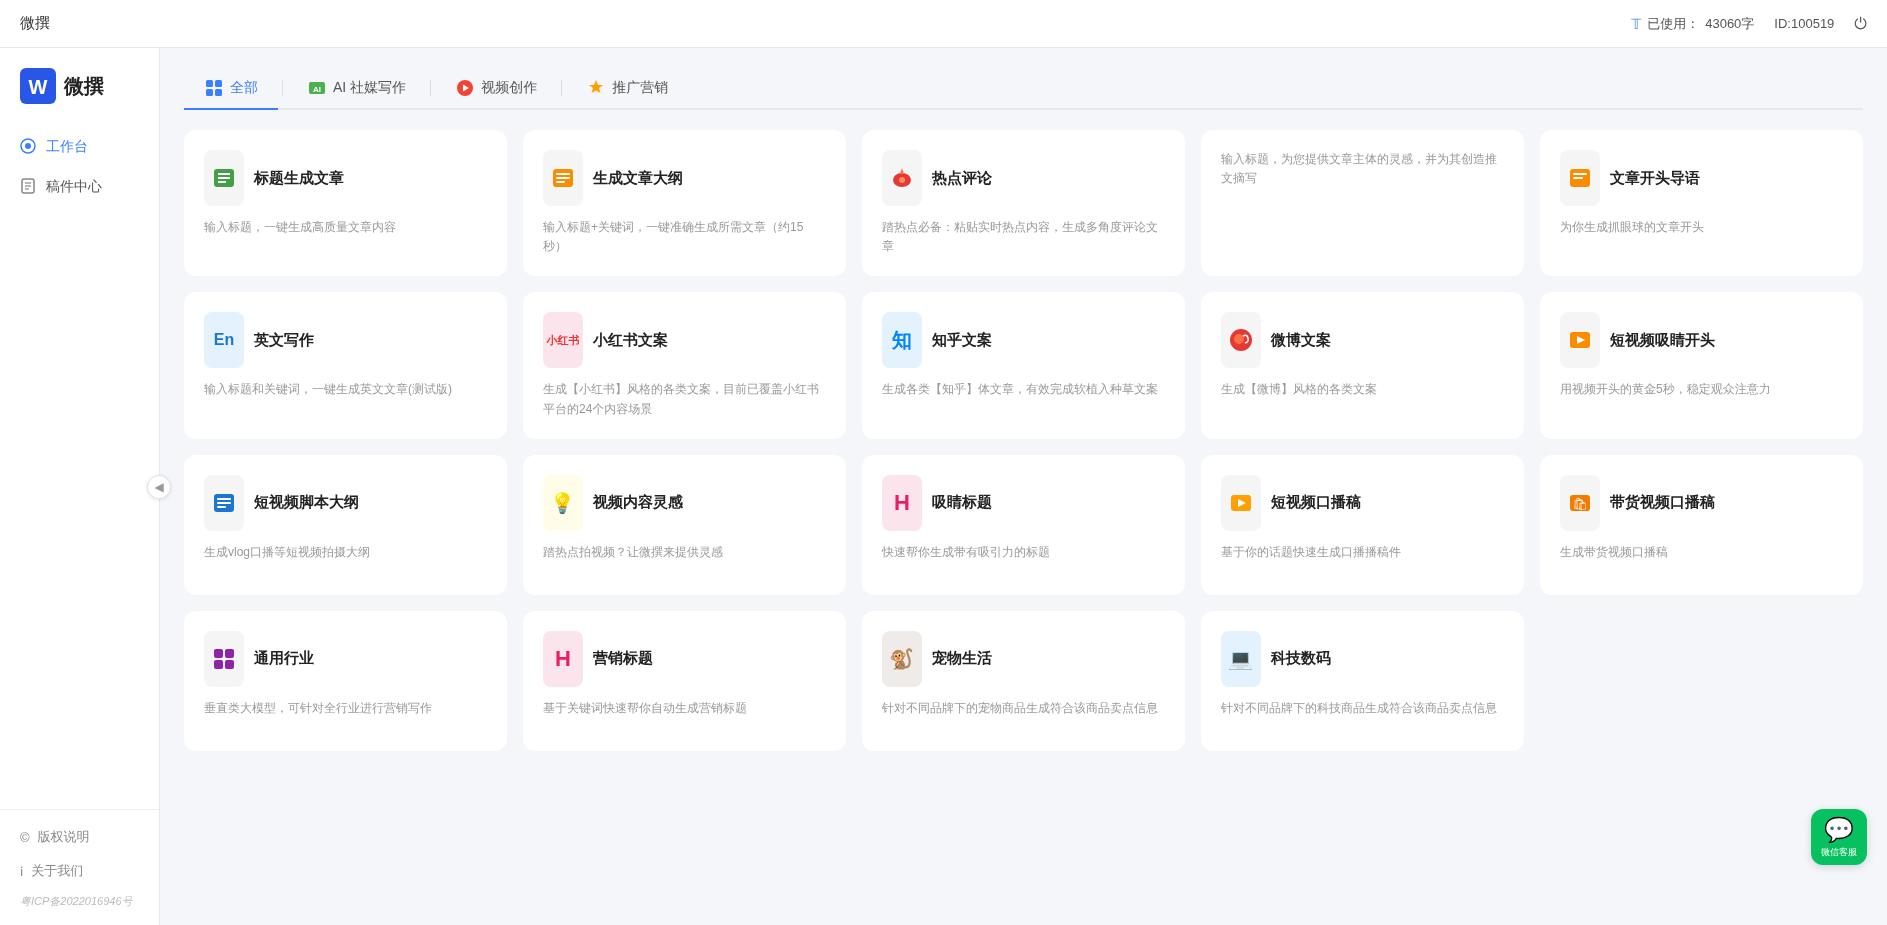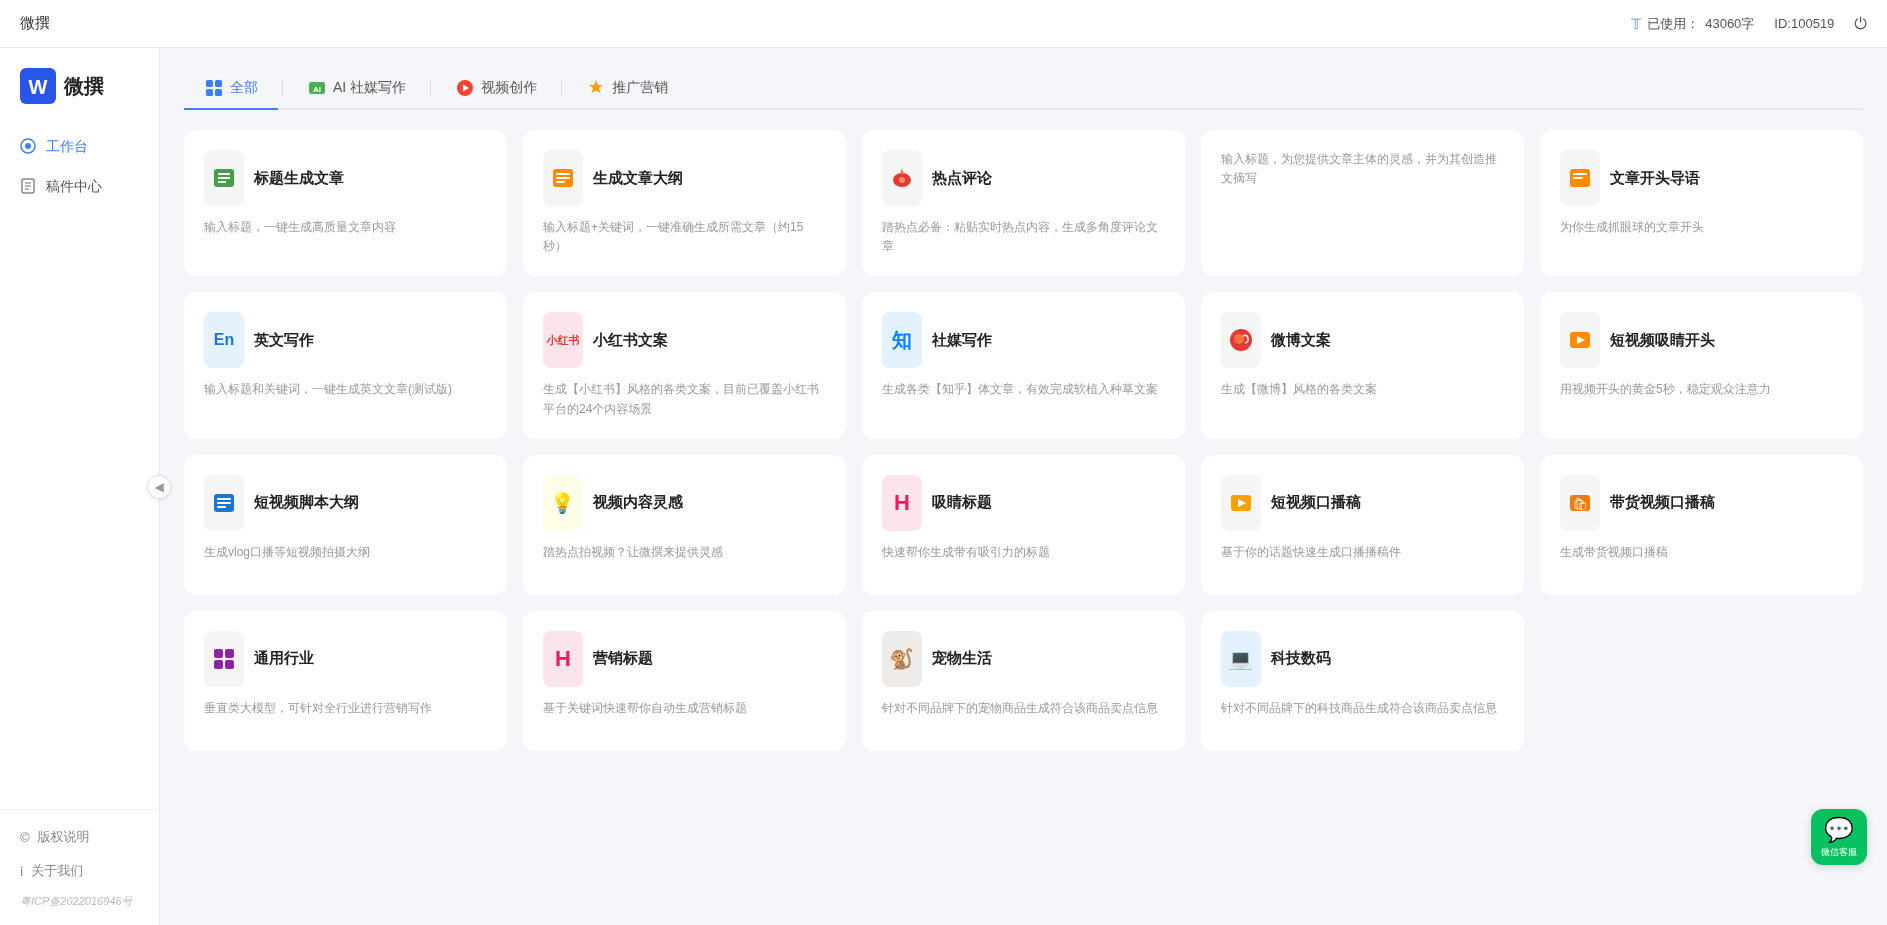--- a/index.html
+++ b/index.html
@@ -396,21 +396,21 @@
         <div class="card">
     <div class="card-header">
       <div class="card-icon" style="background:#fce4ec; color:#e53935; font-size:11px; font-weight:700;">小红书</div>
       <span class="card-title">小红书文案</span>
     </div>
     <div class="card-desc">生成【小红书】风格的各类文案，目前已覆盖小红书平台的24个内容场景</div>
   </div>
         <div class="card">
     <div class="card-header">
       <div class="card-icon" style="background:#e3f2fd; color:#0084ff; font-size:20px; font-weight:700;">知</div>
-      <span class="card-title">社媒写作</span>
+      <span class="card-title">知乎文案</span>
     </div>
     <div class="card-desc">生成各类【知乎】体文章，有效完成软植入种草文案</div>
   </div>
         <div class="card">
     <div class="card-header">
       <div class="card-icon" style="background:#f5f5f5;">
               <svg width="24" height="24" viewBox="0 0 24 24">
                 <circle cx="12" cy="12" r="11" fill="#e53935"></circle>
                 <circle cx="10" cy="11" r="5" fill="#ff7043"></circle>
                 <path d="M14 8 Q18 6 19 10 Q20 14 16 15" stroke="white" stroke-width="1.5" fill="none"></path>

